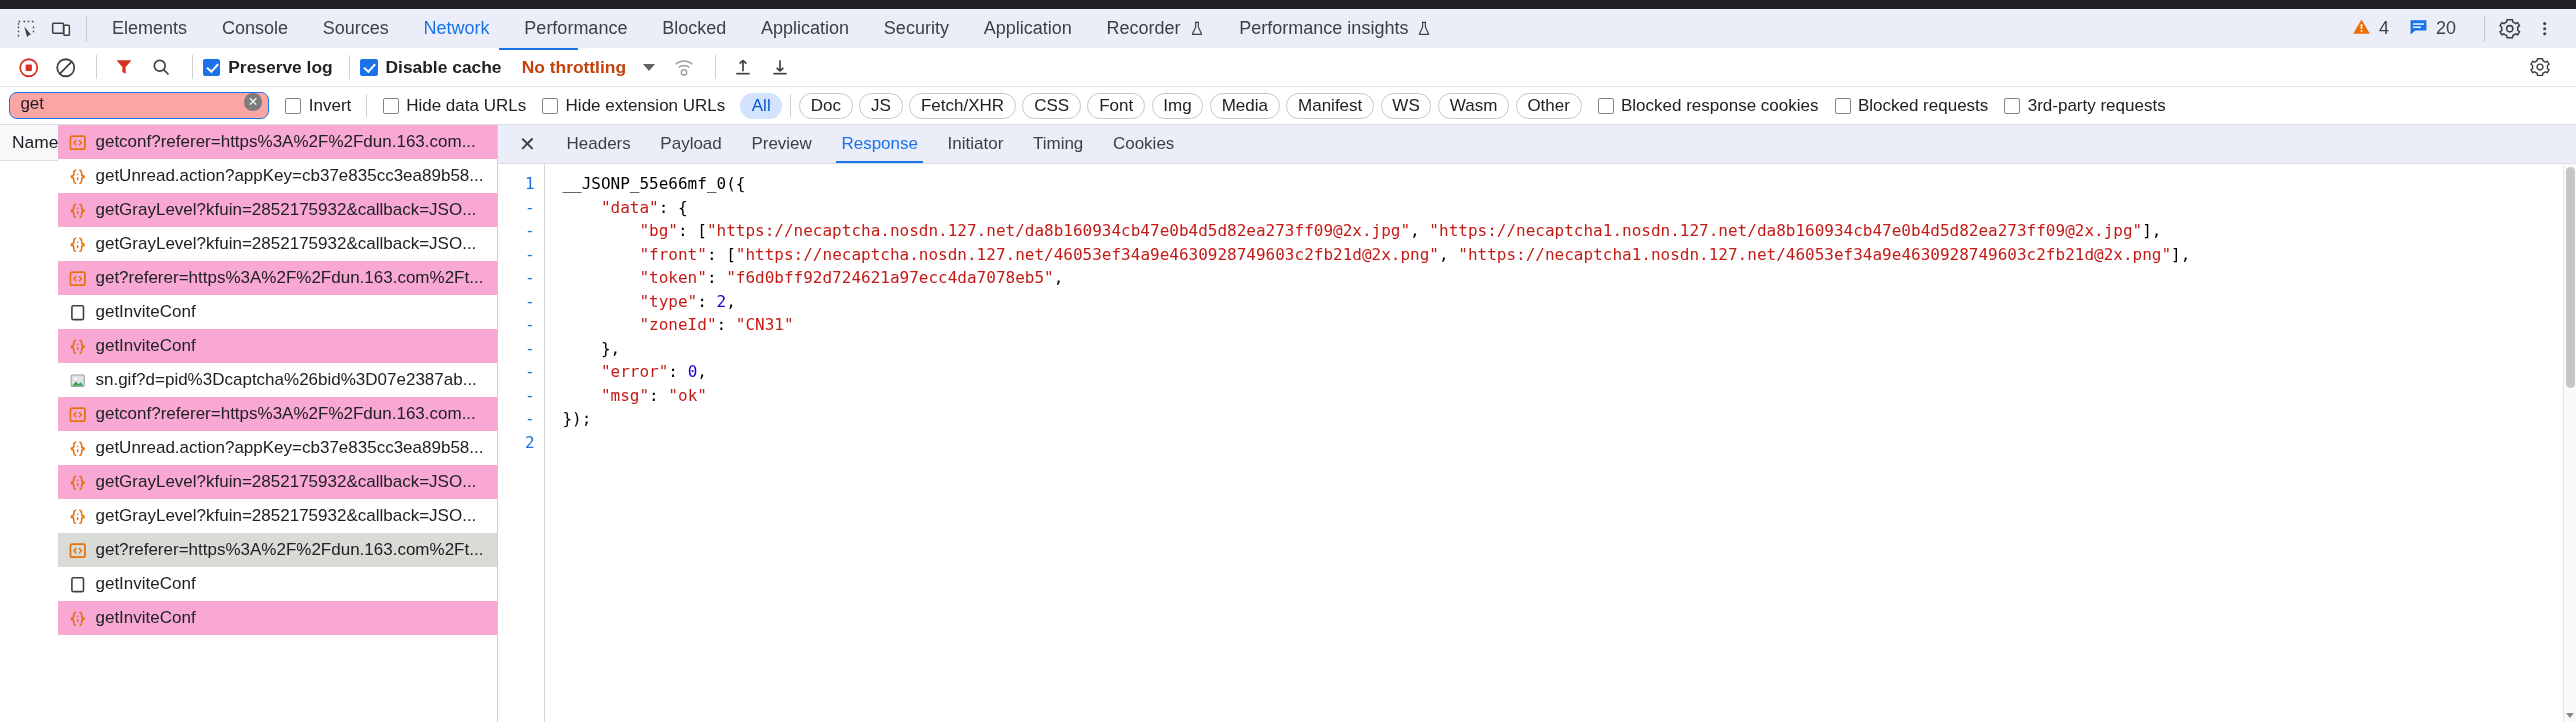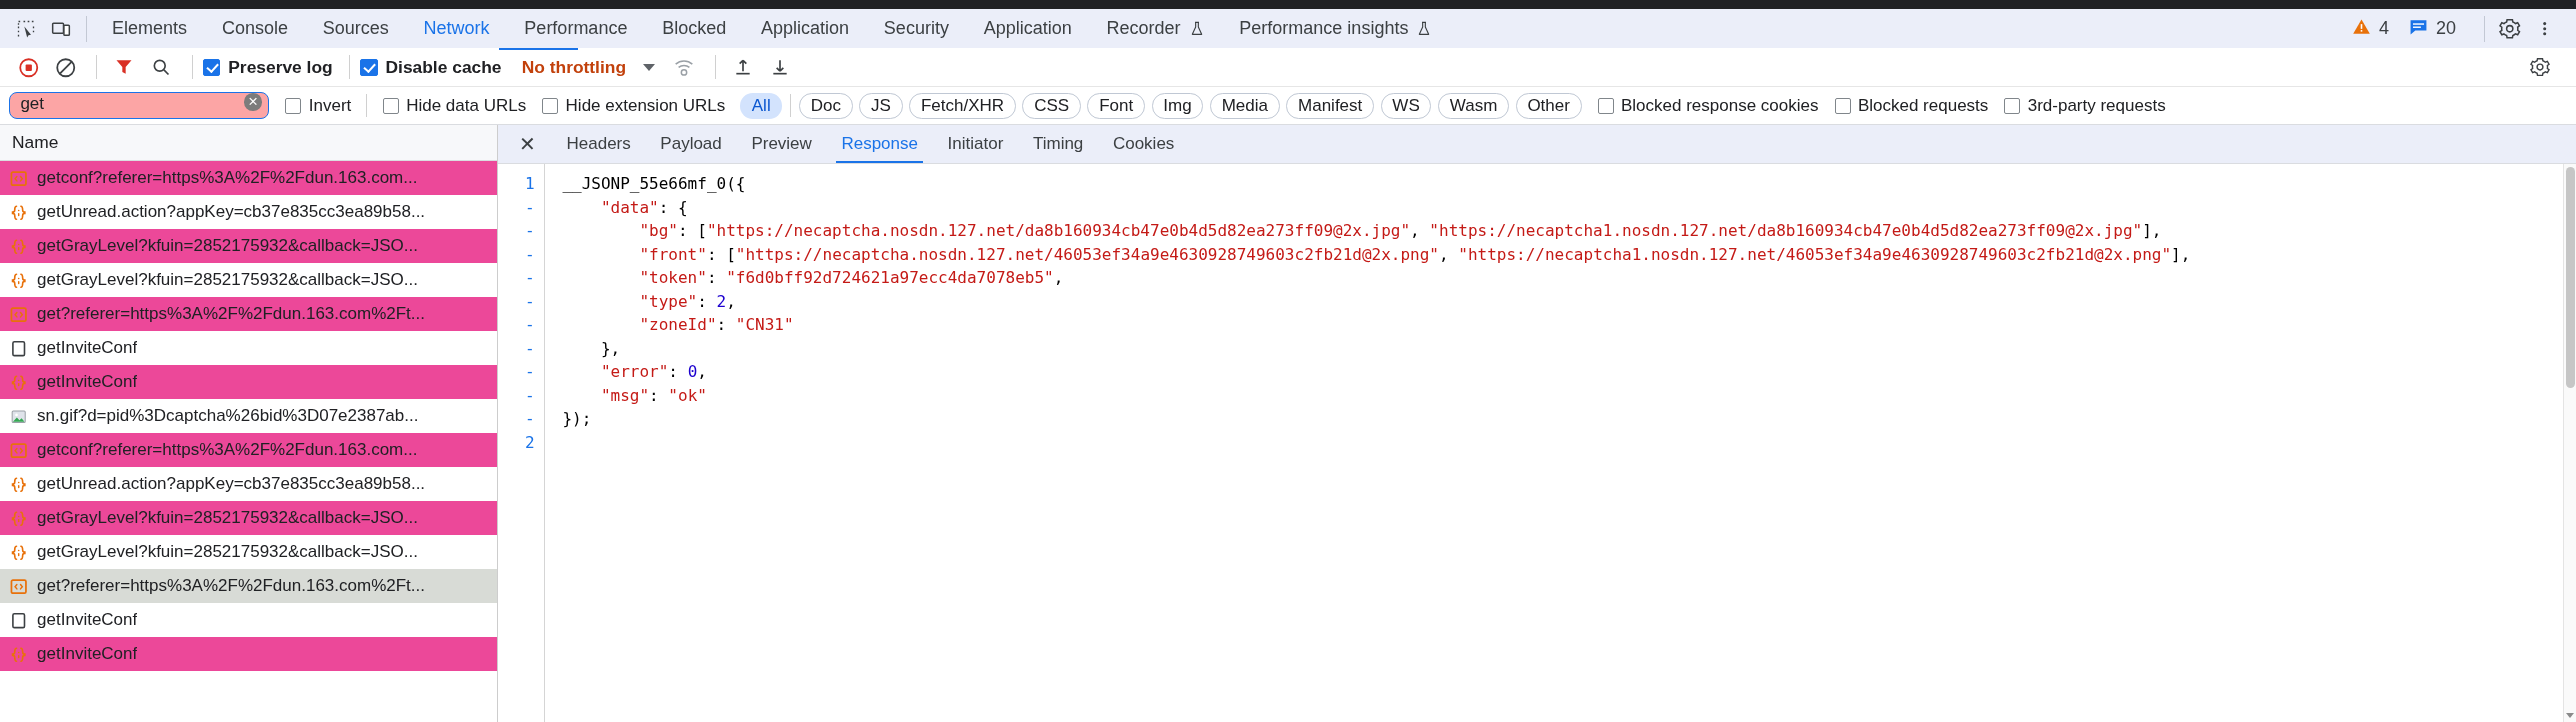--- a/index.html
+++ b/index.html
@@ -224,21 +224,21 @@
     min-height: 0;
     background: #fff;
   }
 
   
   .req-panel {
     width: 498px;
     flex: 0 0 498px;
     border-right: 0.7px solid #cdcdcd;
     display: flex;
-    flex-direction: column;
+    flex-direction: row;
     min-height: 0;
     background: #fff;
   }
   .req-header {
     height: 36px;
     flex: 0 0 36px;
     display: flex; align-items: center;
     padding-left: 12px;
     font-size: 17.4px;
     color: #202124;
@@ -251,21 +251,21 @@
     height: 34px;
     display: flex;
     align-items: center;
     padding-left: 9.4px;
     font-size: 17px;
     color: #202124;
     white-space: nowrap;
     overflow: hidden;
     cursor: pointer;
   }
-  .req-row.alt { background: #ec4899; }
+  .req-row.alt { background: #f9a8d4; }
   .req-row.selected { background: #d8dbd6; }
   .req-row .rname {
     overflow: hidden;
     text-overflow: ellipsis;
     white-space: nowrap;
   }
   .ricon {
     width: 19px; height: 19px;
     flex: 0 0 19px;
     margin-right: 8.7px;

